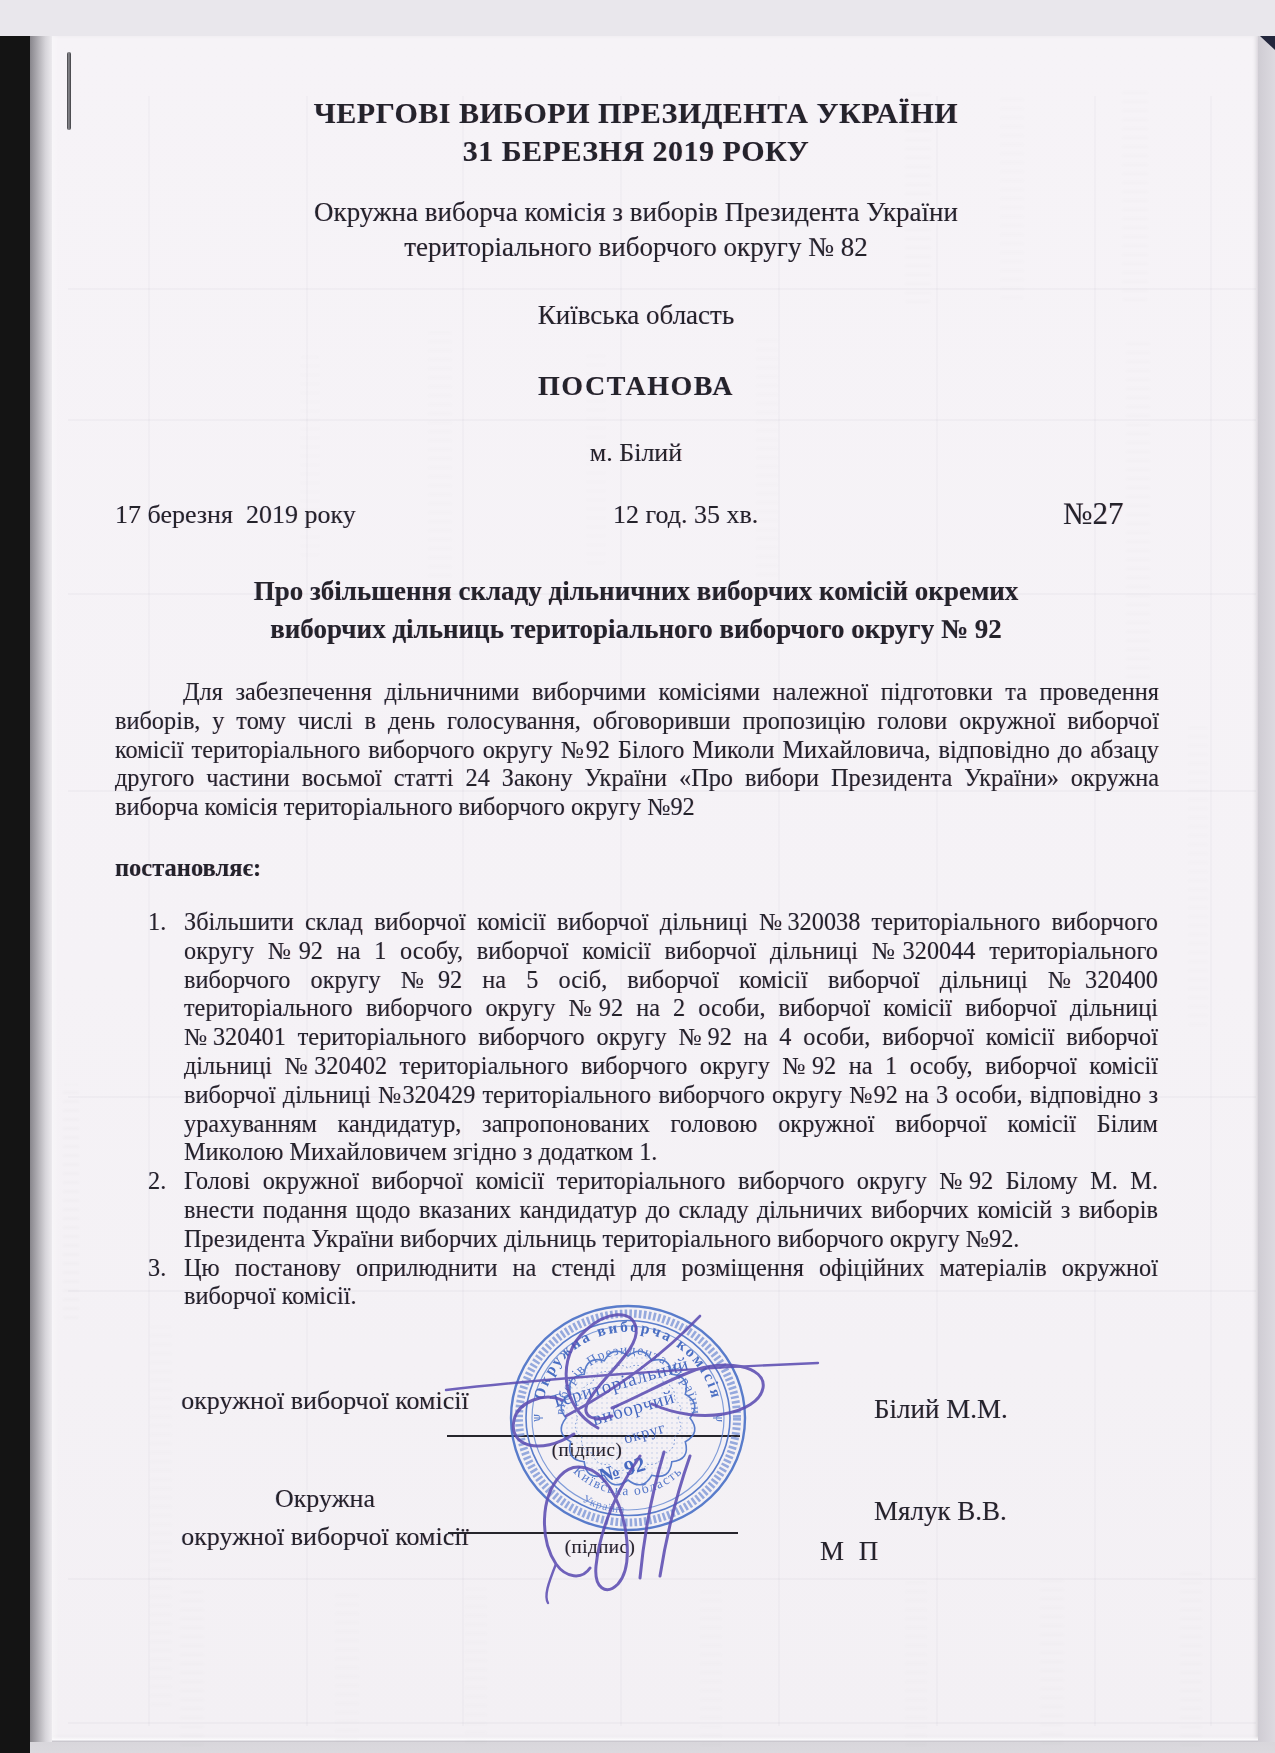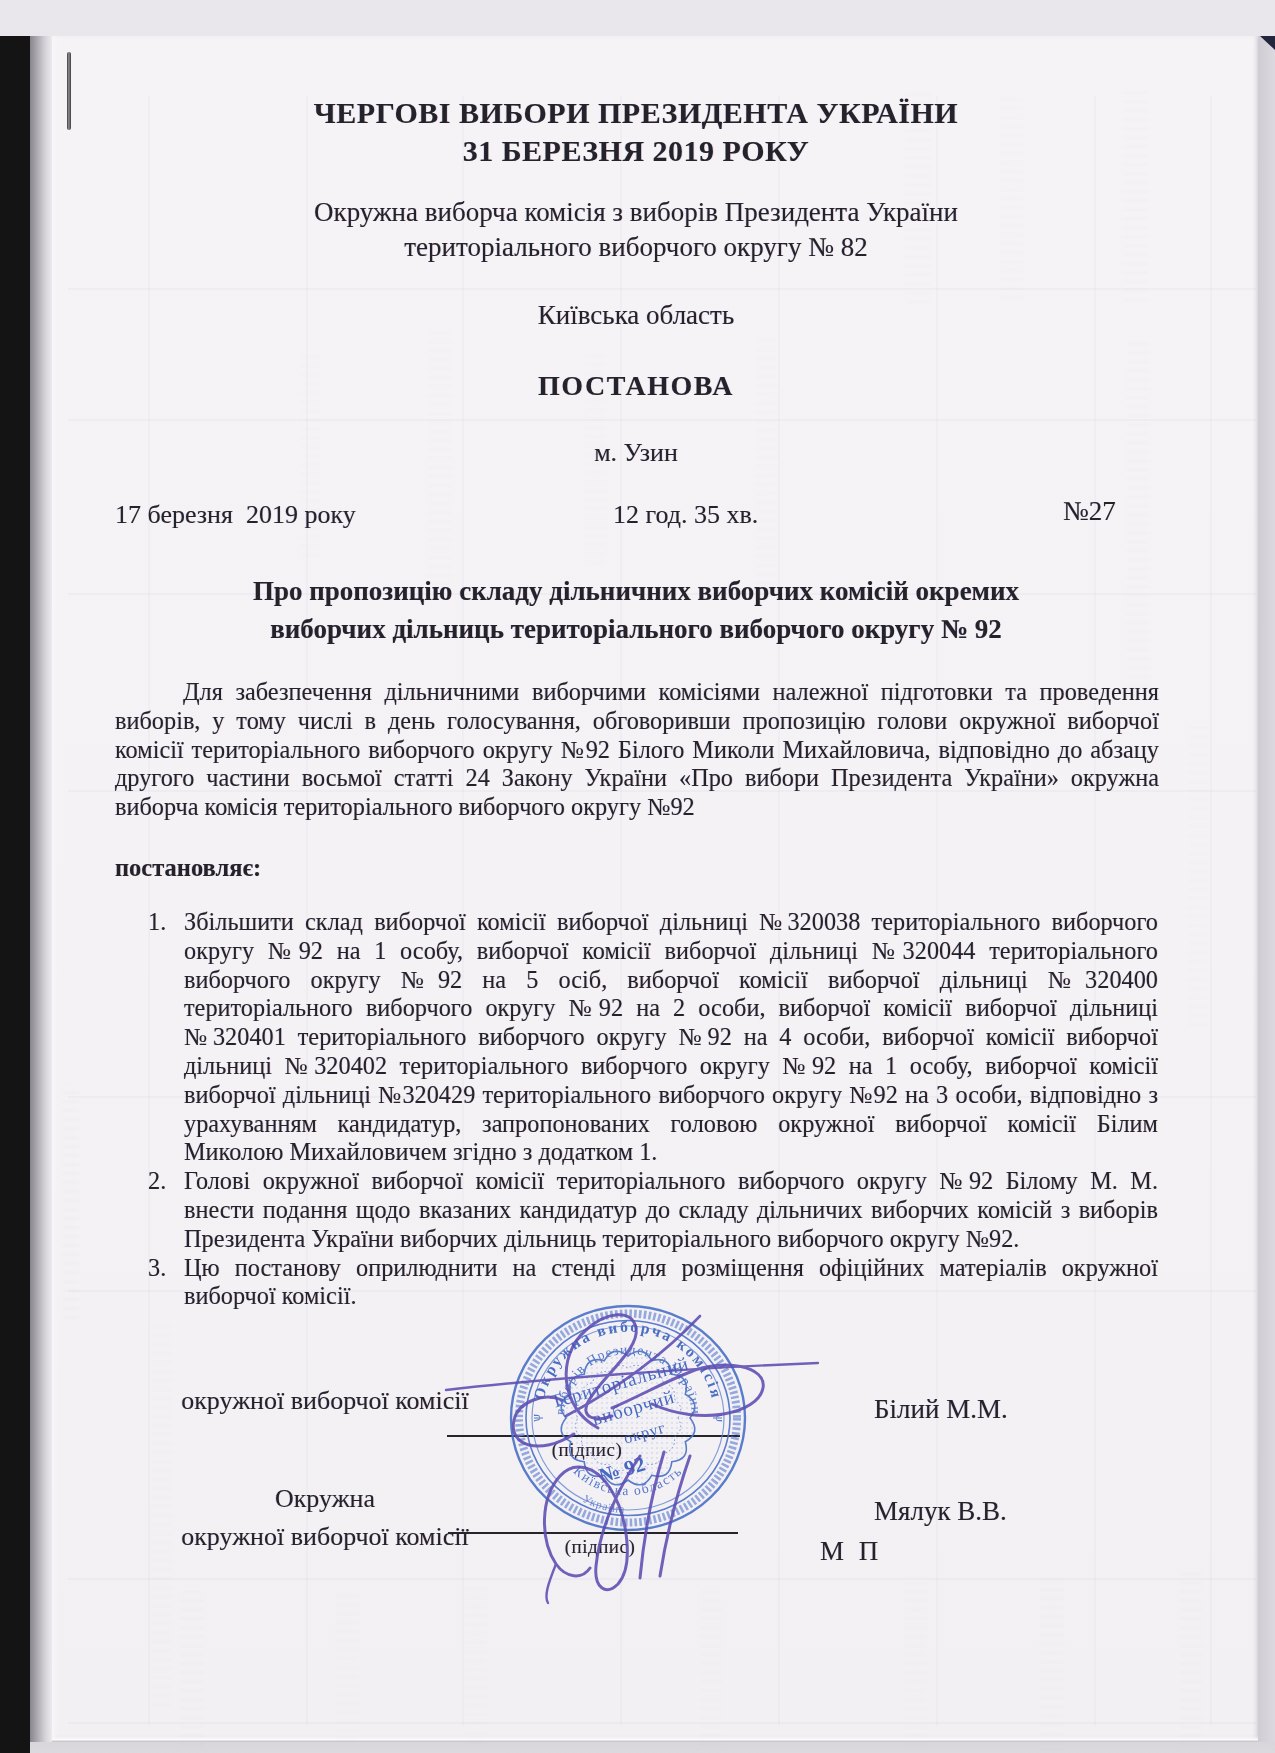--- a/index.html
+++ b/index.html
@@ -25,21 +25,21 @@
   .staple{position:absolute;left:67px;top:16px;width:4px;height:78px;background:linear-gradient(90deg,#3a3a3e,#8f8f94 45%,#3a3a3e);border-radius:2px;}
   
   .abs{position:absolute;}
   .center{text-align:center;}
   .ink{color:#24232b; text-shadow:.6px 0 0 rgba(170,50,60,.18), -.6px 0 0 rgba(50,70,170,.18);}
   .t-main{font-size:30px;font-weight:bold;letter-spacing:.5px;}
   .t-org{font-size:27px;}
   .t-doc{font-size:28px;font-weight:bold;letter-spacing:1.5px;}
   .t-city{font-size:26px;}
   .t-meta{font-size:26px;white-space:pre;}
-  .t-num{font-size:27px;}
+  .t-num{font-size:31px;}
   .t-subj{font-size:27px;font-weight:bold;line-height:38px;}
   .t-body{font-size:24.3px;line-height:28.8px;text-align:justify;}
   .t-resolve{font-size:24.5px;font-weight:bold;}
   .list-item{position:relative;padding-left:36px;font-size:24.3px;line-height:28.8px;text-align:justify;}
   .list-item .num{position:absolute;left:0;top:0;}
   .role{font-size:26px;line-height:38px;text-align:center;}
   .sig-name{font-size:27px;}
   .sig-caption{font-size:19px;text-align:center;letter-spacing:.5px;}
   .mp{font-size:27px;letter-spacing:4px;}
   
@@ -101,28 +101,28 @@
       <div class="ghline" style="left: 1094px; top: 60px; width: 2px; height: 1630px; opacity: 0.45;"></div>
       <div class="ghline" style="left: 1210px; top: 60px; width: 2px; height: 1630px; opacity: 0.45;"></div>
     </div>
 
   <div class="abs center ink t-main" style="left:115px;top:60px;width:1042px;">ЧЕРГОВІ ВИБОРИ ПРЕЗИДЕНТА УКРАЇНИ</div>
   <div class="abs center ink t-main" style="left:115px;top:98px;width:1042px;">31 БЕРЕЗНЯ 2019 РОКУ</div>
   <div class="abs center ink t-org" style="left:115px;top:161px;width:1042px;">Окружна виборча комісія з виборів Президента України</div>
   <div class="abs center ink t-org" style="left:115px;top:196px;width:1042px;">територіального виборчого округу № 82</div>
   <div class="abs center ink t-org" style="left:115px;top:264px;width:1042px;">Київська область</div>
   <div class="abs center ink t-doc" style="left:115px;top:334px;width:1042px;">ПОСТАНОВА</div>
-  <div class="abs center ink t-city" style="left:115px;top:402px;width:1042px;">м. Узин</div>
+  <div class="abs center ink t-city" style="left:115px;top:402px;width:1042px;">м. Білий</div>
 
   <div class="abs ink t-meta" style="left:115px;top:464px;text-align:right;">17 березня  2019 року</div>
   <div class="abs ink t-meta" style="left:613px;top:464px;">12 год. 35 хв.</div>
   <div class="abs ink t-num" style="left:1063px;top:460px;">№27</div>
 
   <div class="abs center ink t-subj" style="left:115px;top:536px;width:1042px;">
-    <div>Про пропозицію складу дільничних виборчих комісій окремих</div>
+    <div>Про збільшення складу дільничних виборчих комісій окремих</div>
     <div>виборчих дільниць територіального виборчого округу № 92</div>
   </div>
 
   <div class="abs ink t-body" style="left:115px;top:642px;width:1044px;text-indent:68px;">Для забезпечення дільничними виборчими комісіями належної підготовки та проведення виборів, у тому числі в день голосування, обговоривши пропозицію голови окружної виборчої комісії територіального виборчого округу №92 Білого Миколи Михайловича, відповідно до абзацу другого частини восьмої статті 24 Закону України «Про вибори Президента України» окружна виборча комісія територіального виборчого округу №92</div>
 
   <div class="abs ink t-resolve" style="left:115px;top:818px;">постановляє:</div>
 
   <div class="abs ink" style="left:148px;top:872px;width:1010px;">
     <div class="list-item">
       <span class="num">1.</span>

